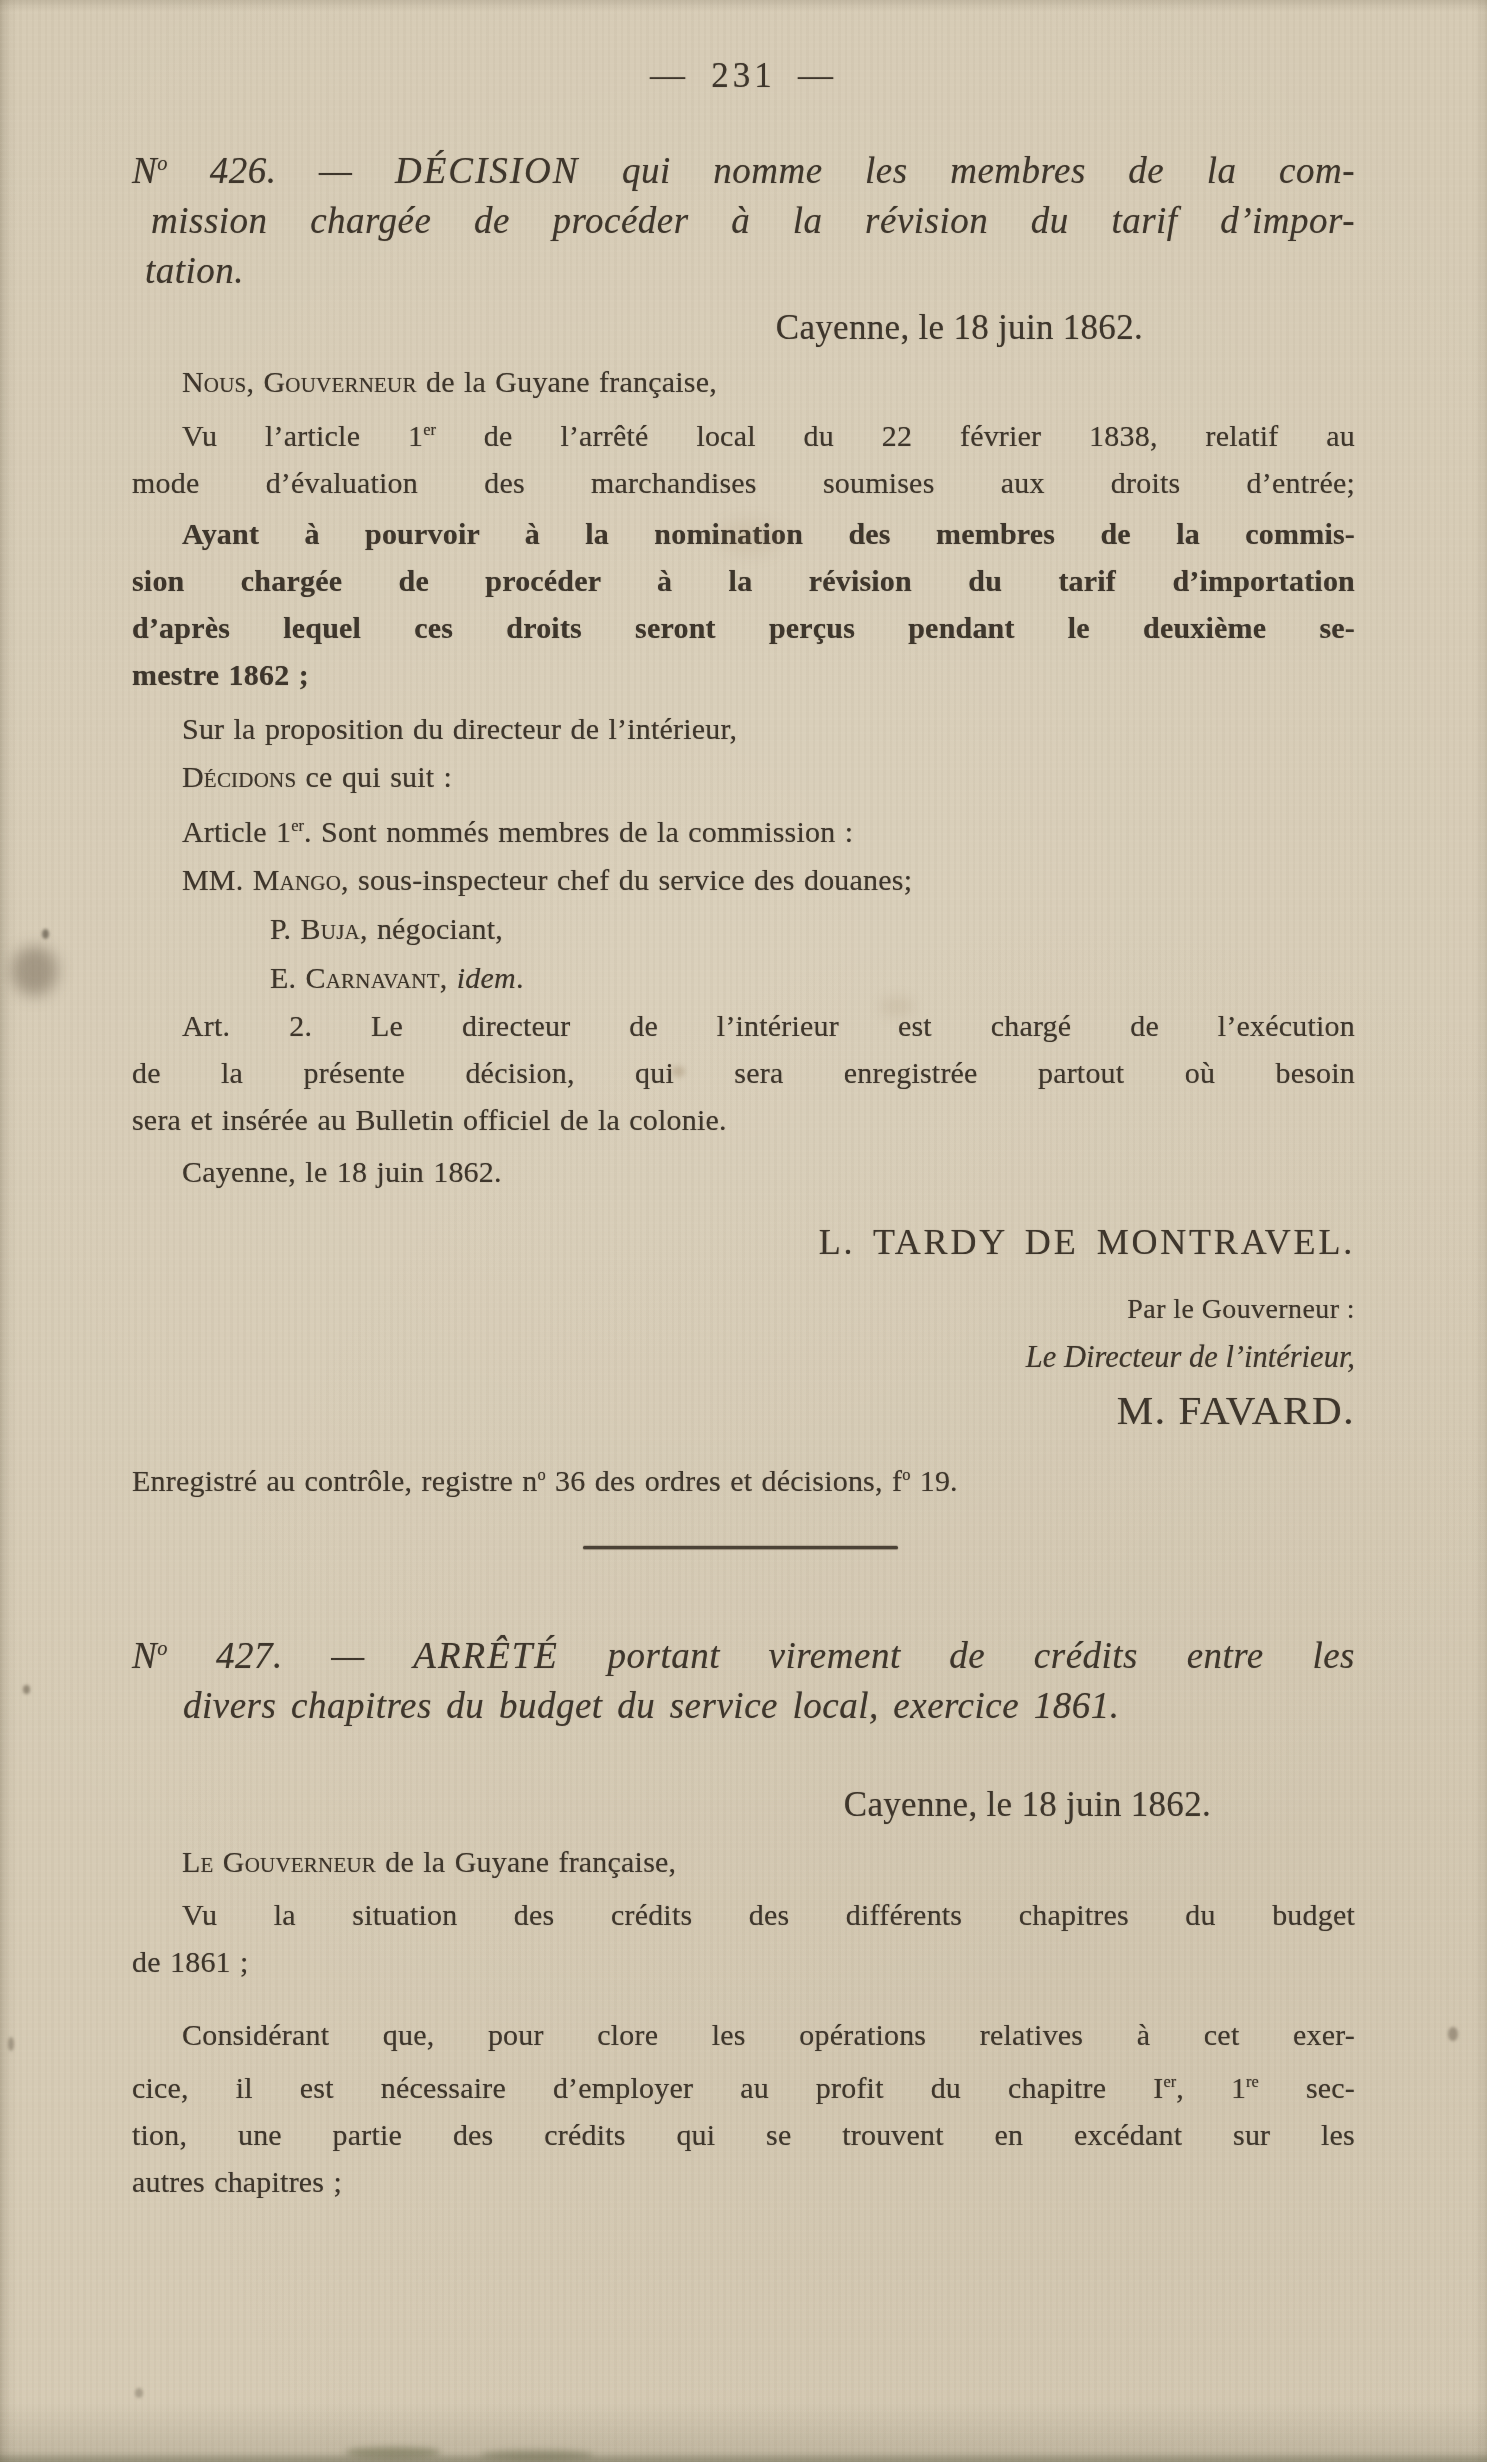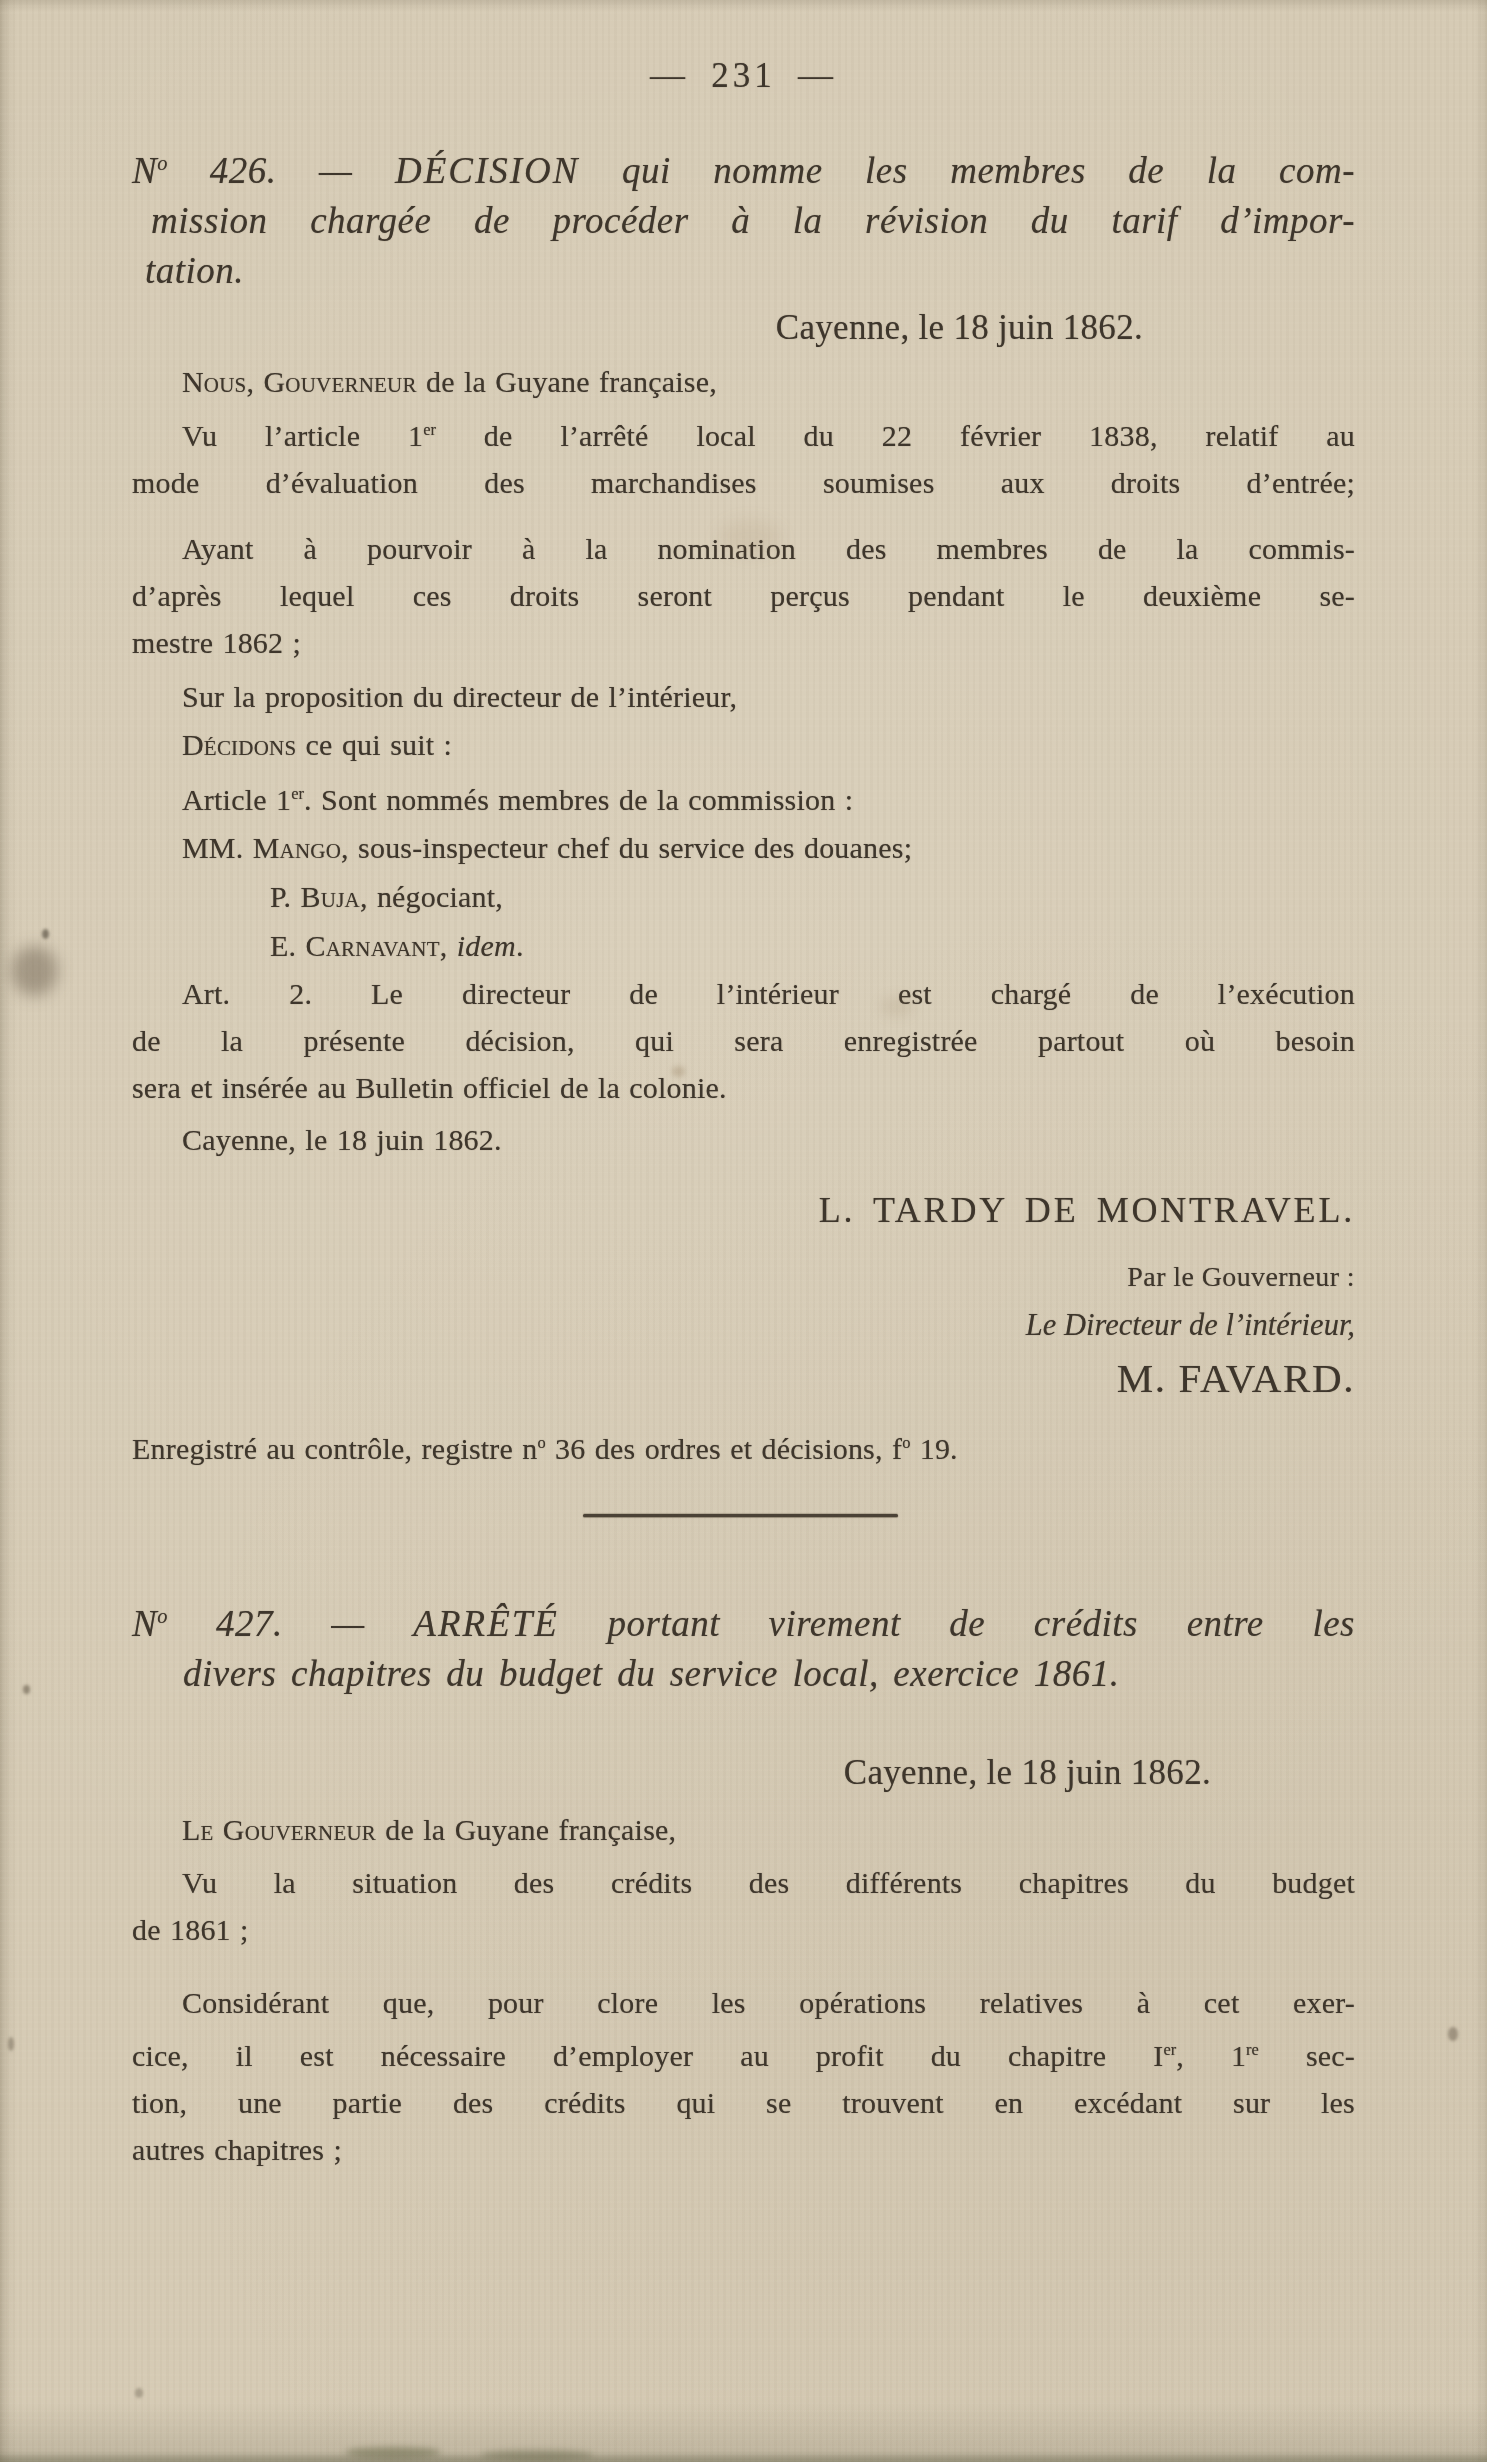--- a/index.html
+++ b/index.html
@@ -71,22 +71,23 @@
         <div class="blk date" style="margin-top: 8px; padding-right: 212px;">
           <div class="line"><span>Cayenne, le 18 juin 1862.</span></div>
         </div>
         <div class="blk body" style="margin-top: 6.4px;">
           <div class="line" style="padding-left: 50px;"><span class="sc">Nous</span><span>, </span><span class="sc">Gouverneur</span><span> de la Guyane française,</span></div>
         </div>
         <div class="blk body" style="margin-top: 1.6px;">
           <div class="line just" style="padding-left: 50px;"><span>Vu l’article 1</span><span class="sup">er</span><span> de l’arrêté local du 22 février 1838, relatif au</span></div>
           <div class="line just"><span>mode d’évaluation des marchandises soumises aux droits d’entrée;</span></div>
         </div>
-        <div class="blk body" style="margin-top: 19px;">
+        <div class="blk body" style="margin-top: 4px; font-weight: bold;">
           <div class="line just" style="padding-left: 50px;"><span>Ayant à pourvoir à la nomination des membres de la commis-</span></div>
+          <div class="line just"><span>sion chargée de procéder à la révision du tarif d’importation</span></div>
           <div class="line just"><span>d’après lequel ces droits seront perçus pendant le deuxième se-</span></div>
           <div class="line"><span>mestre 1862 ;</span></div>
         </div>
         <div class="blk body" style="margin-top: 6.4px;">
           <div class="line" style="padding-left: 50px;"><span>Sur la proposition du directeur de l’intérieur,</span></div>
         </div>
         <div class="blk body" style="margin-top: 1.6px;">
           <div class="line" style="padding-left: 50px;"><span class="sc">Décidons</span><span> ce qui suit :</span></div>
         </div>
         <div class="blk body" style="margin-top: 1.6px;">

